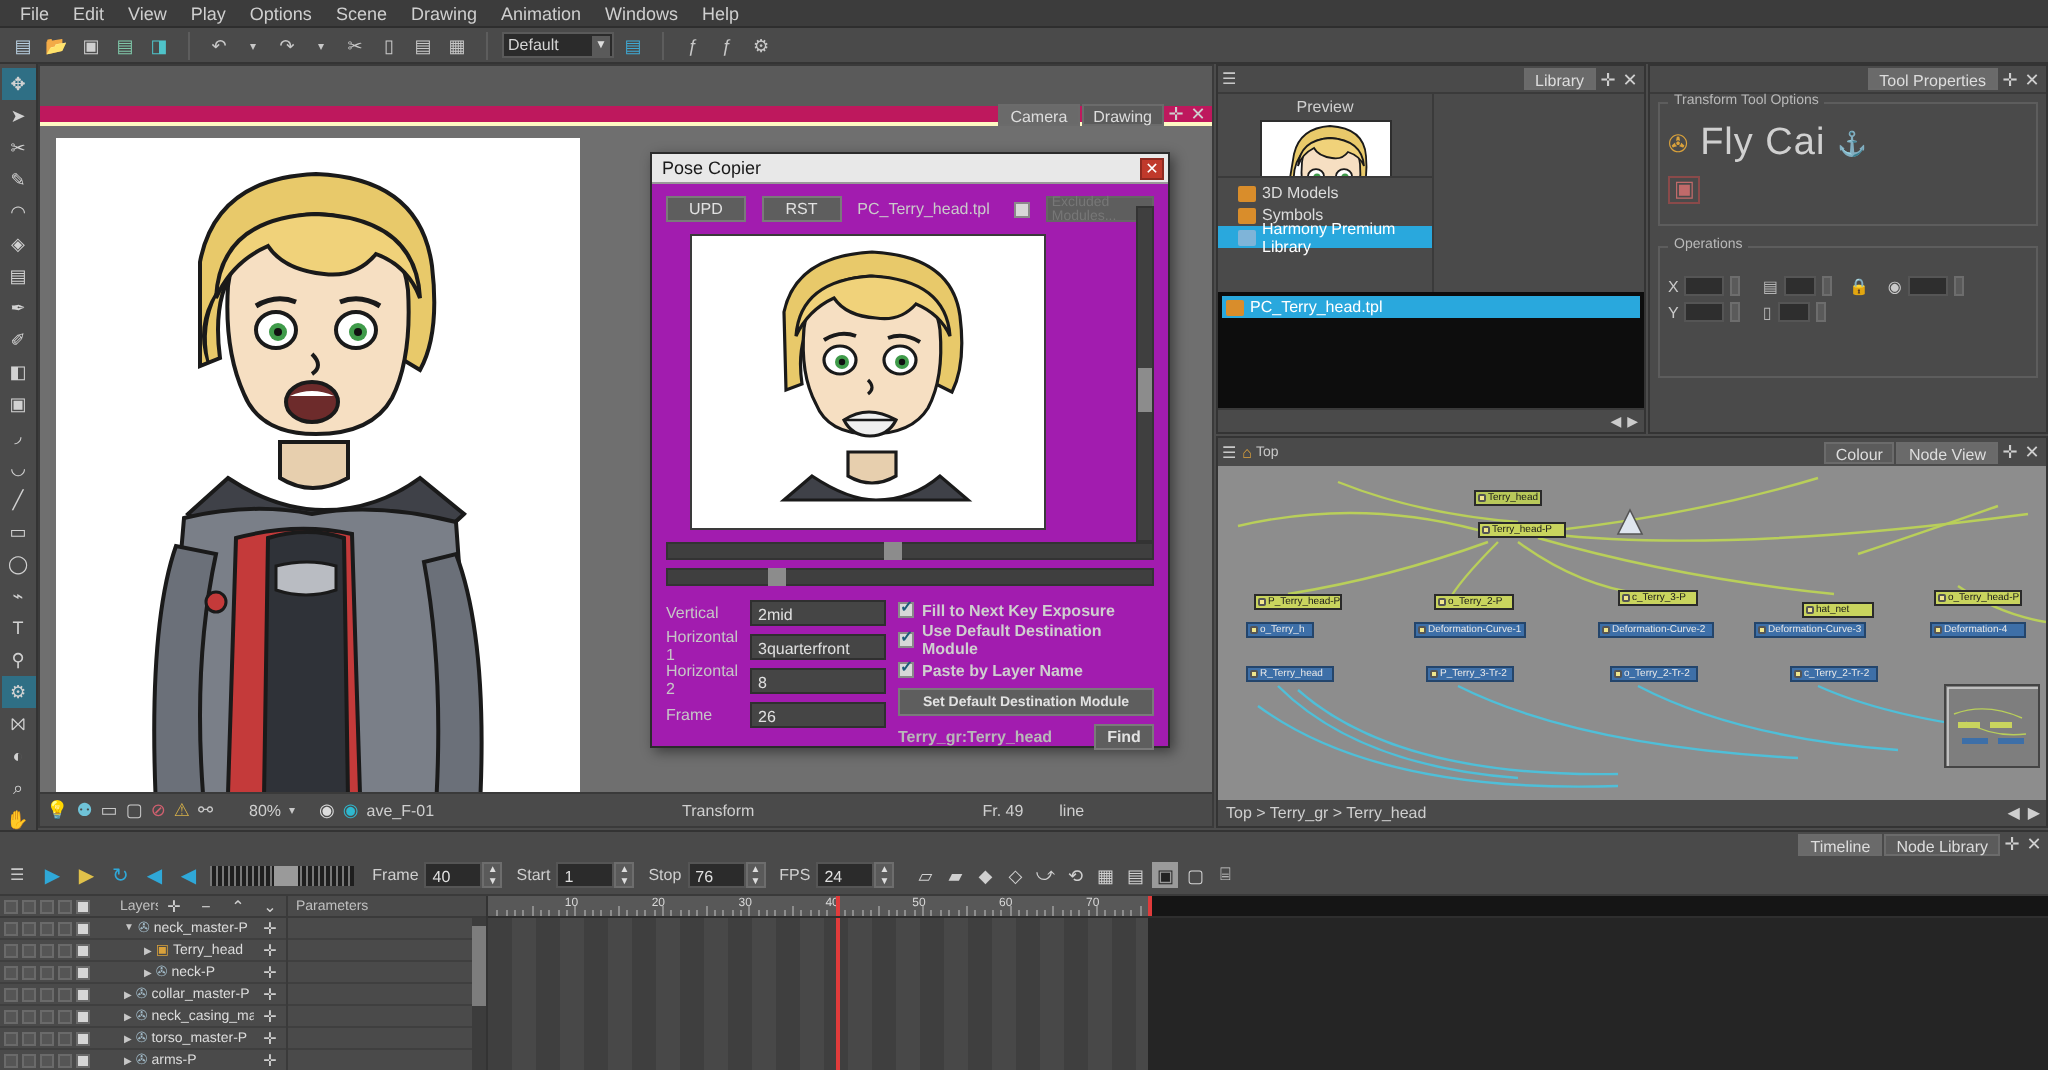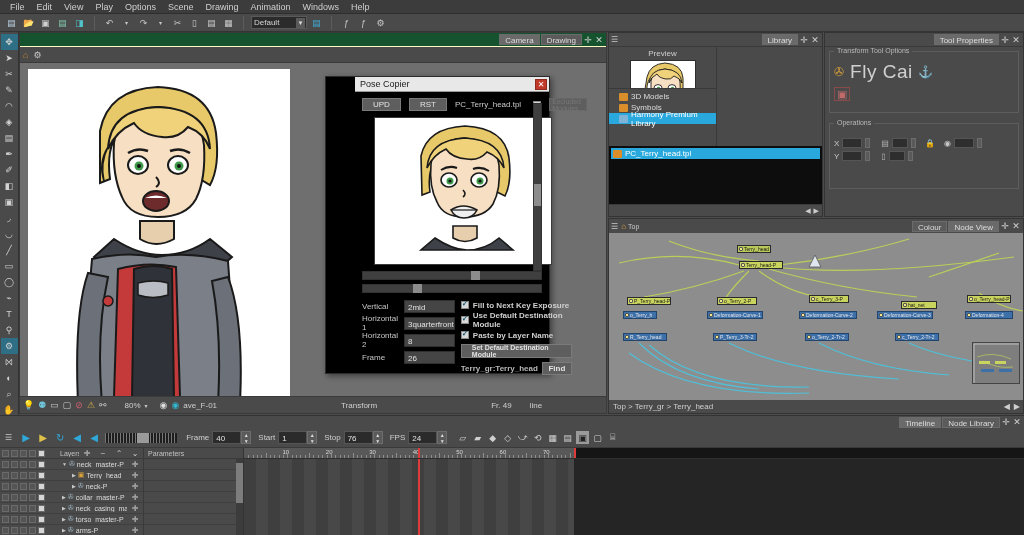--- a/index.html
+++ b/index.html
@@ -23,36 +23,36 @@
   .combo { width:56px; height:13px; background:#2b2b2b; border:1px solid #5a5a5a; color:#d6d6d6; font-size:8px; display:flex; align-items:center; padding:0 2px; position:relative; }
   .combo .arr { position:absolute; right:1px; top:1px; width:9px; height:10px; background:#5a5a5a; display:flex; align-items:center; justify-content:center; font-size:6px; color:#ddd;}
 
   
   .leftcol { position:absolute; left:0; top:32px; width:19px; bottom:0; background:#4a4a4a; border-right:1px solid #333; padding-top:2px; }
   .ltool { width:17px; height:16px; margin:0 auto 0; display:flex; align-items:center; justify-content:center; font-size:9px; color:#d2d2d2; }
   .ltool.sel { background:#2f6f85; }
 
   
   .camera { position:absolute; left:19px; top:32px; width:588px; height:382px; background:#5a5a5a; border:1px solid #3a3a3a; }
-  .cam-header { height:14px; background:#14532d; display:flex; align-items:center; padding:0 2px; border-bottom:1px solid #fef9c3; }
+  .cam-header { height:14px; background:#be185d; display:flex; align-items:center; padding:0 2px; border-bottom:6px solid #fef9c3;margin-top:20px; }
   .cam-tabs { margin-left:auto; display:flex; align-items:center; gap:1px; }
   .ptab { height:11px; line-height:11px; padding:0 5px; background:#5b5b5b; border:1px solid #6b6b6b; font-size:8px; color:#ddd; }
   .ptab.active { background:#6a6a6a; }
   .pico { width:10px; text-align:center; font-size:9px; color:#cfcfcf; }
   .cam-sub { height:16px; background:#4a4a4a; display:flex; align-items:center; padding-left:3px; gap:5px; border-bottom:1px solid #3a3a3a; }
   .cam-canvas { position:absolute; left:0; top:30px; right:0; bottom:17px; background:#6f6f6f; overflow:hidden; }
   .cam-white { position:absolute; left:8px; top:6px; width:262px; height:332px; background:#ffffff; }
   .cam-footer { position:absolute; left:0; right:0; bottom:0; height:17px; background:#4a4a4a; display:flex; align-items:center; padding-left:3px; gap:4px; border-top:1px solid #3a3a3a; }
   .cam-footer .lbl { font-size:8px; color:#cfcfcf; }
 
   
   .char { position:absolute; left:22px; top:10px; width:240px; height:330px; }
 
   
-  .dlg { position:absolute; left:325px; top:76px; width:225px; height:298px; background:#000000; border:1px solid #2b2b2b; box-shadow:2px 2px 6px rgba(0,0,0,.45);padding-left:29px; }
+  .dlg { position:absolute; left:325px; top:76px; width:260px; height:298px; background:#a21caf; border:1px solid #2b2b2b; box-shadow:2px 2px 6px rgba(0,0,0,.45); }
   .dlg-title { height:15px; background:#e8e8e8; color:#1a1a1a; font-size:9px; display:flex; align-items:center; padding-left:5px; border-bottom:1px solid #999; }
   .dlg-close { margin-left:auto; width:12px; height:11px; margin-right:2px; background:#c0392b; color:#fff; font-size:8px; display:flex; align-items:center; justify-content:center; border:1px solid #8e2a20; }
   .dlg-body { padding:6px 7px; }
   .row1 { display:flex; align-items:center; gap:8px; }
   .btn { background:#5e5e5e; border:1px solid #7a7a7a; color:#e2e2e2; font-size:8px; height:13px; padding:0 10px; display:flex; align-items:center; justify-content:center; }
   .btn.dis { color:#777; border-color:#666; }
   .chk { width:8px; height:8px; background:#d8d8d8; border:1px solid #8a8a8a; display:inline-block; position:relative; flex:none; }
   .chk.on:after { content:"✓"; position:absolute; left:0px; top:-3px; font-size:8px; color:#1d5b7a; }
   .preview-wrap { margin-top:6px; position:relative; height:148px; }
   .preview { position:absolute; left:12px; top:0; width:178px; height:148px; background:#ffffff; border:1px solid #3a3a3a; overflow:hidden; }

